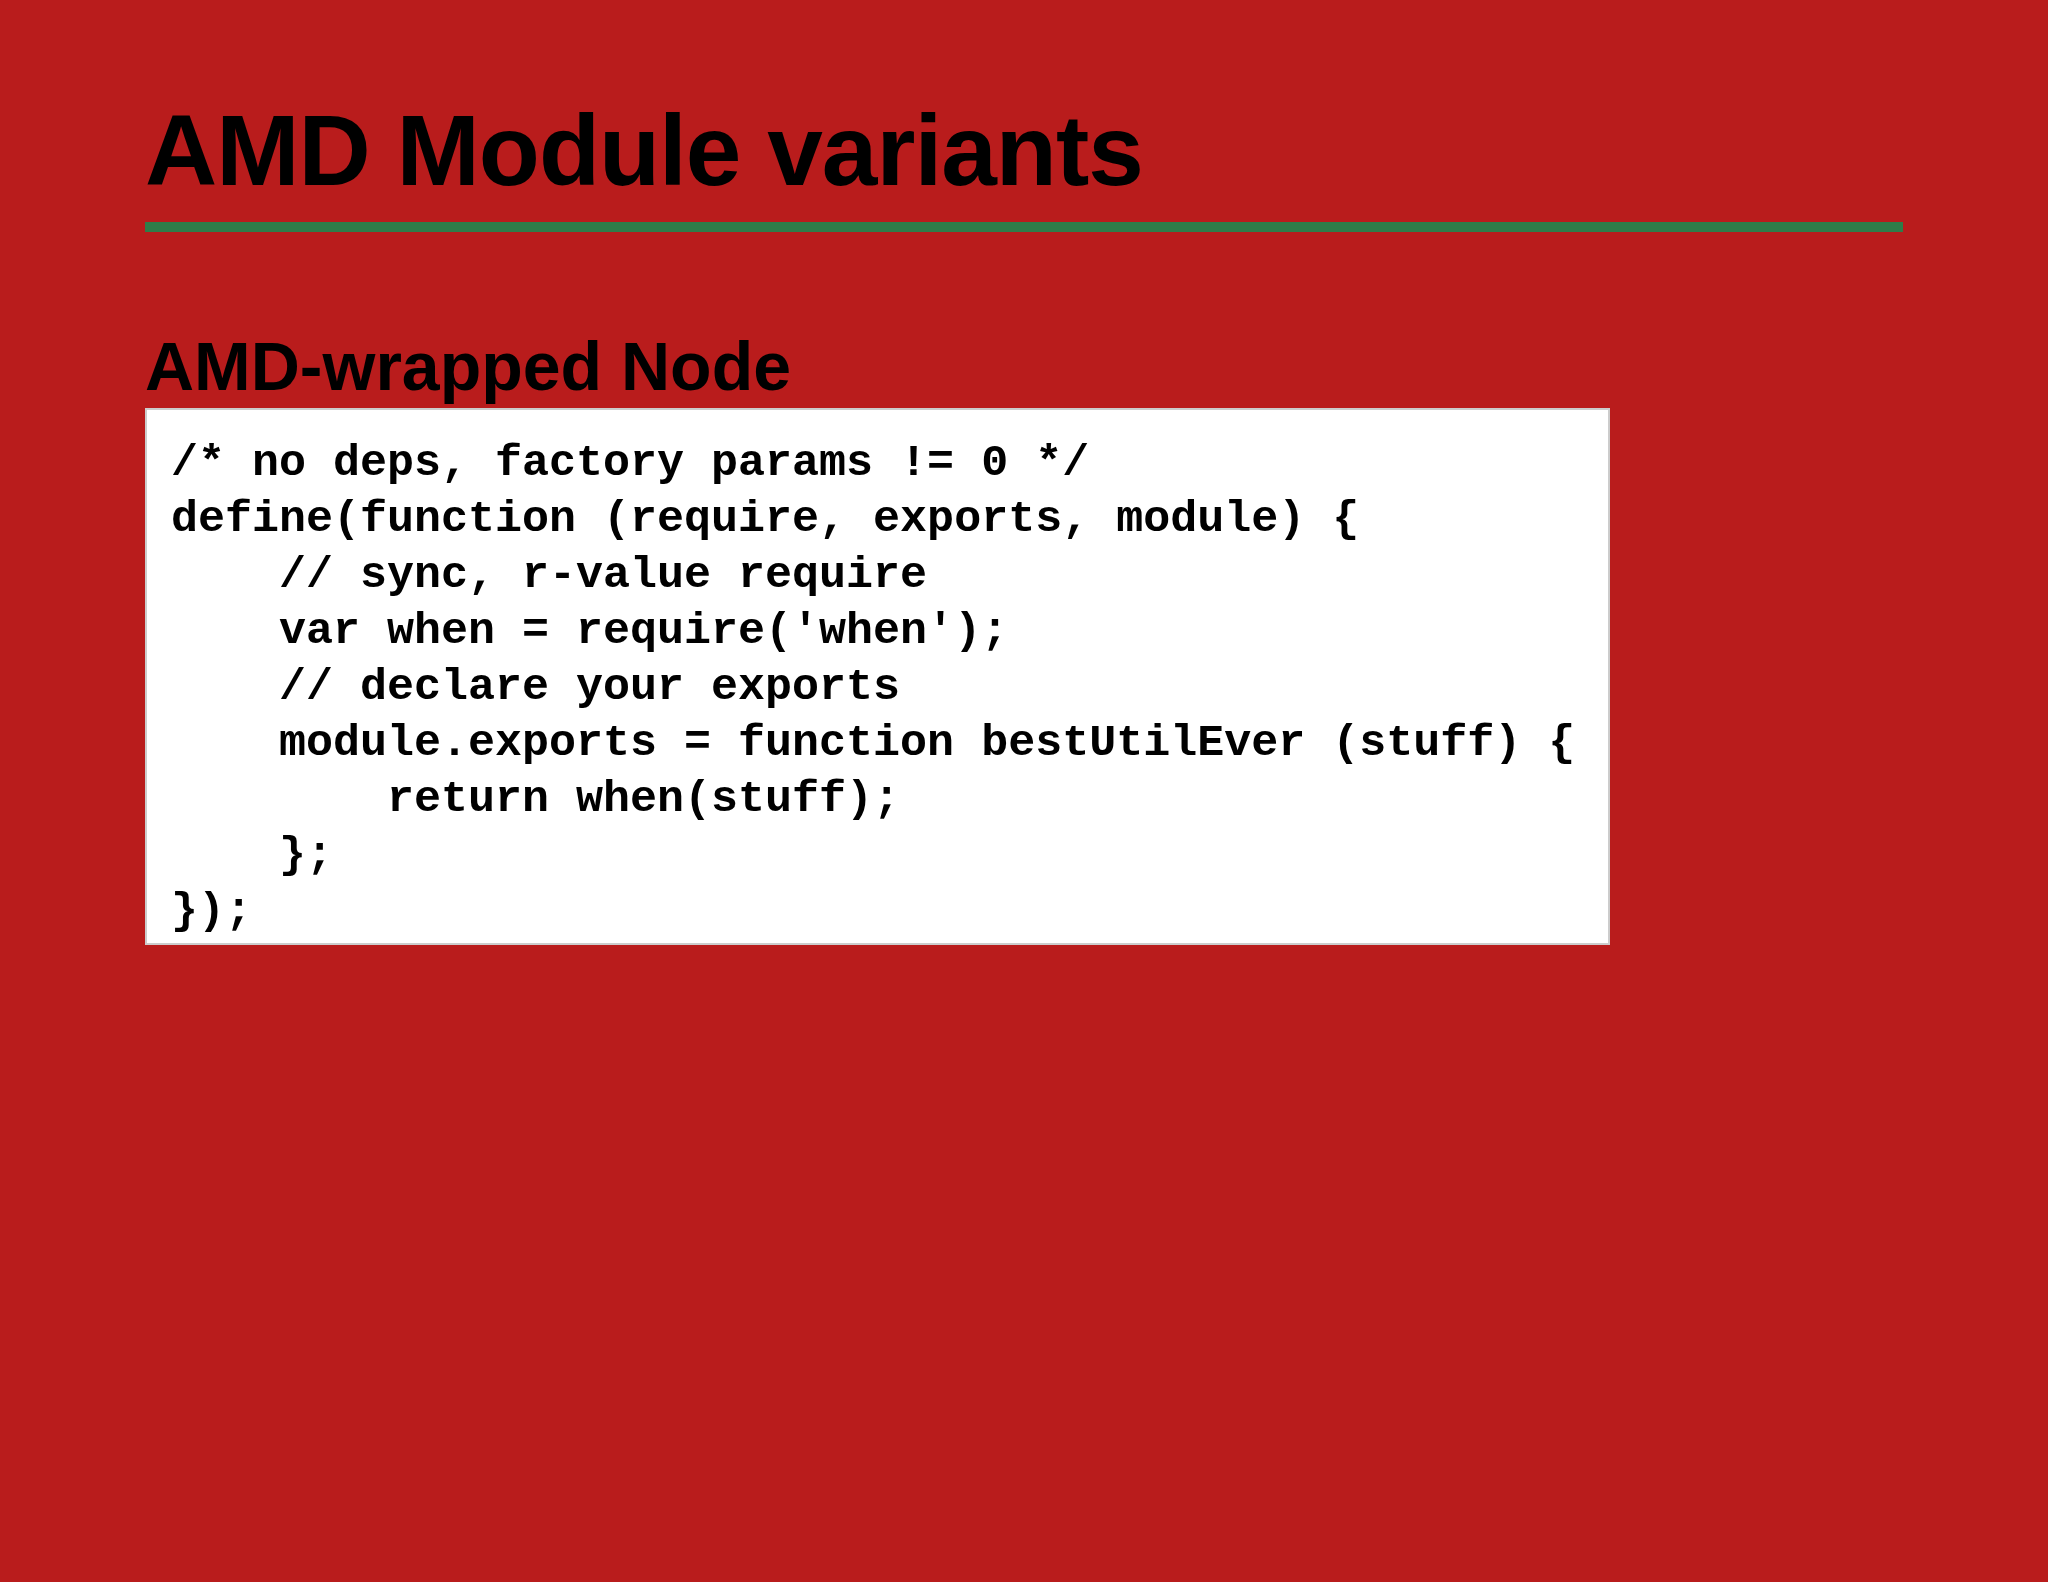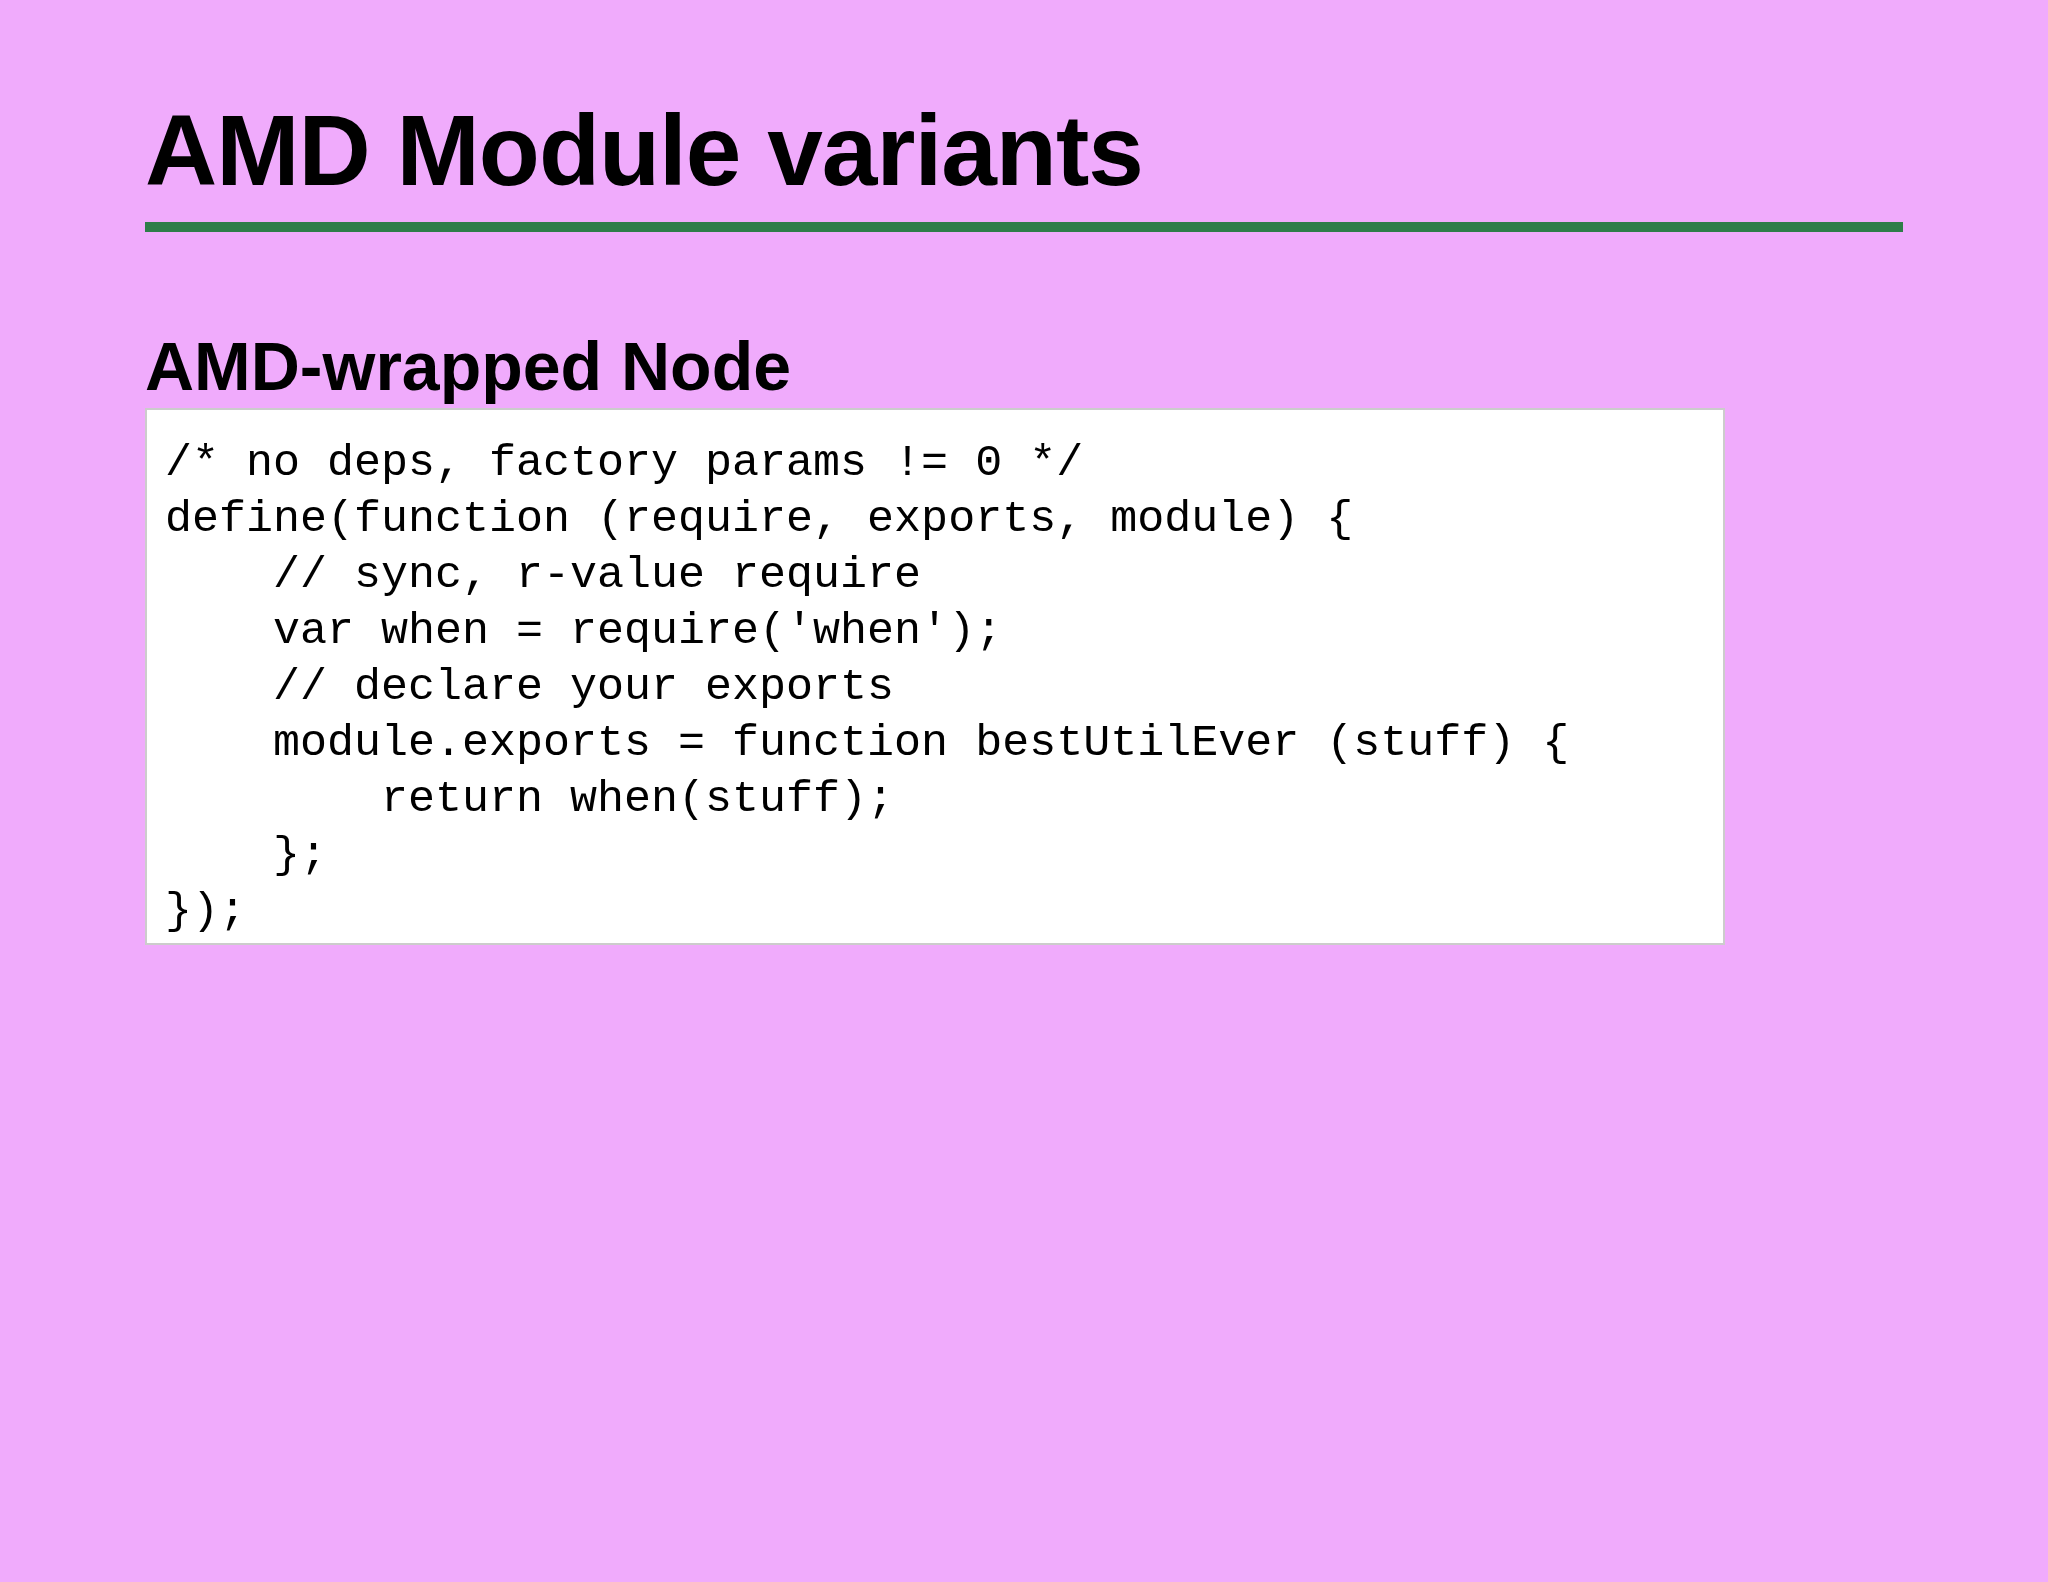--- a/index.html
+++ b/index.html
@@ -8,21 +8,21 @@
     height: 1582px;
     background: #ffffff;
     font-family: "Liberation Sans", sans-serif;
     color: #000000;
     position: relative;
     overflow: hidden;
   }
   .slide {
     position: absolute;
     inset: 0;
-    background: #f0abfc;
+    background: #b91c1c;
   }
   .page-title {
     position: absolute;
     left: 145px;
     top: 90px;
     font-size: 100px;
     font-weight: bold;
     line-height: 1.2;
     letter-spacing: -1px;
     color: #000000;
@@ -44,26 +44,27 @@
     font-weight: bold;
     line-height: 1.2;
     color: #000000;
     white-space: nowrap;
     margin-top: 28px;
   }
   .code-box {
     position: absolute;
     left: 145px;
     top: 408px;
-    width: 1580px;
+    width: 1465px;
     height: 537px;
     border: 2px solid #cccccc;
     background: #ffffff;
-    padding: 26px 20px 0 18px;
+    padding: 26px 20px 0 24px;
     overflow: hidden;
+    font-weight: bold;
   }
   .code-box pre {
     font-family: "Liberation Mono", monospace;
     font-size: 45px;
     line-height: 56px;
     color: #000000;
     white-space: pre;
   }
 </style>
 </head>

